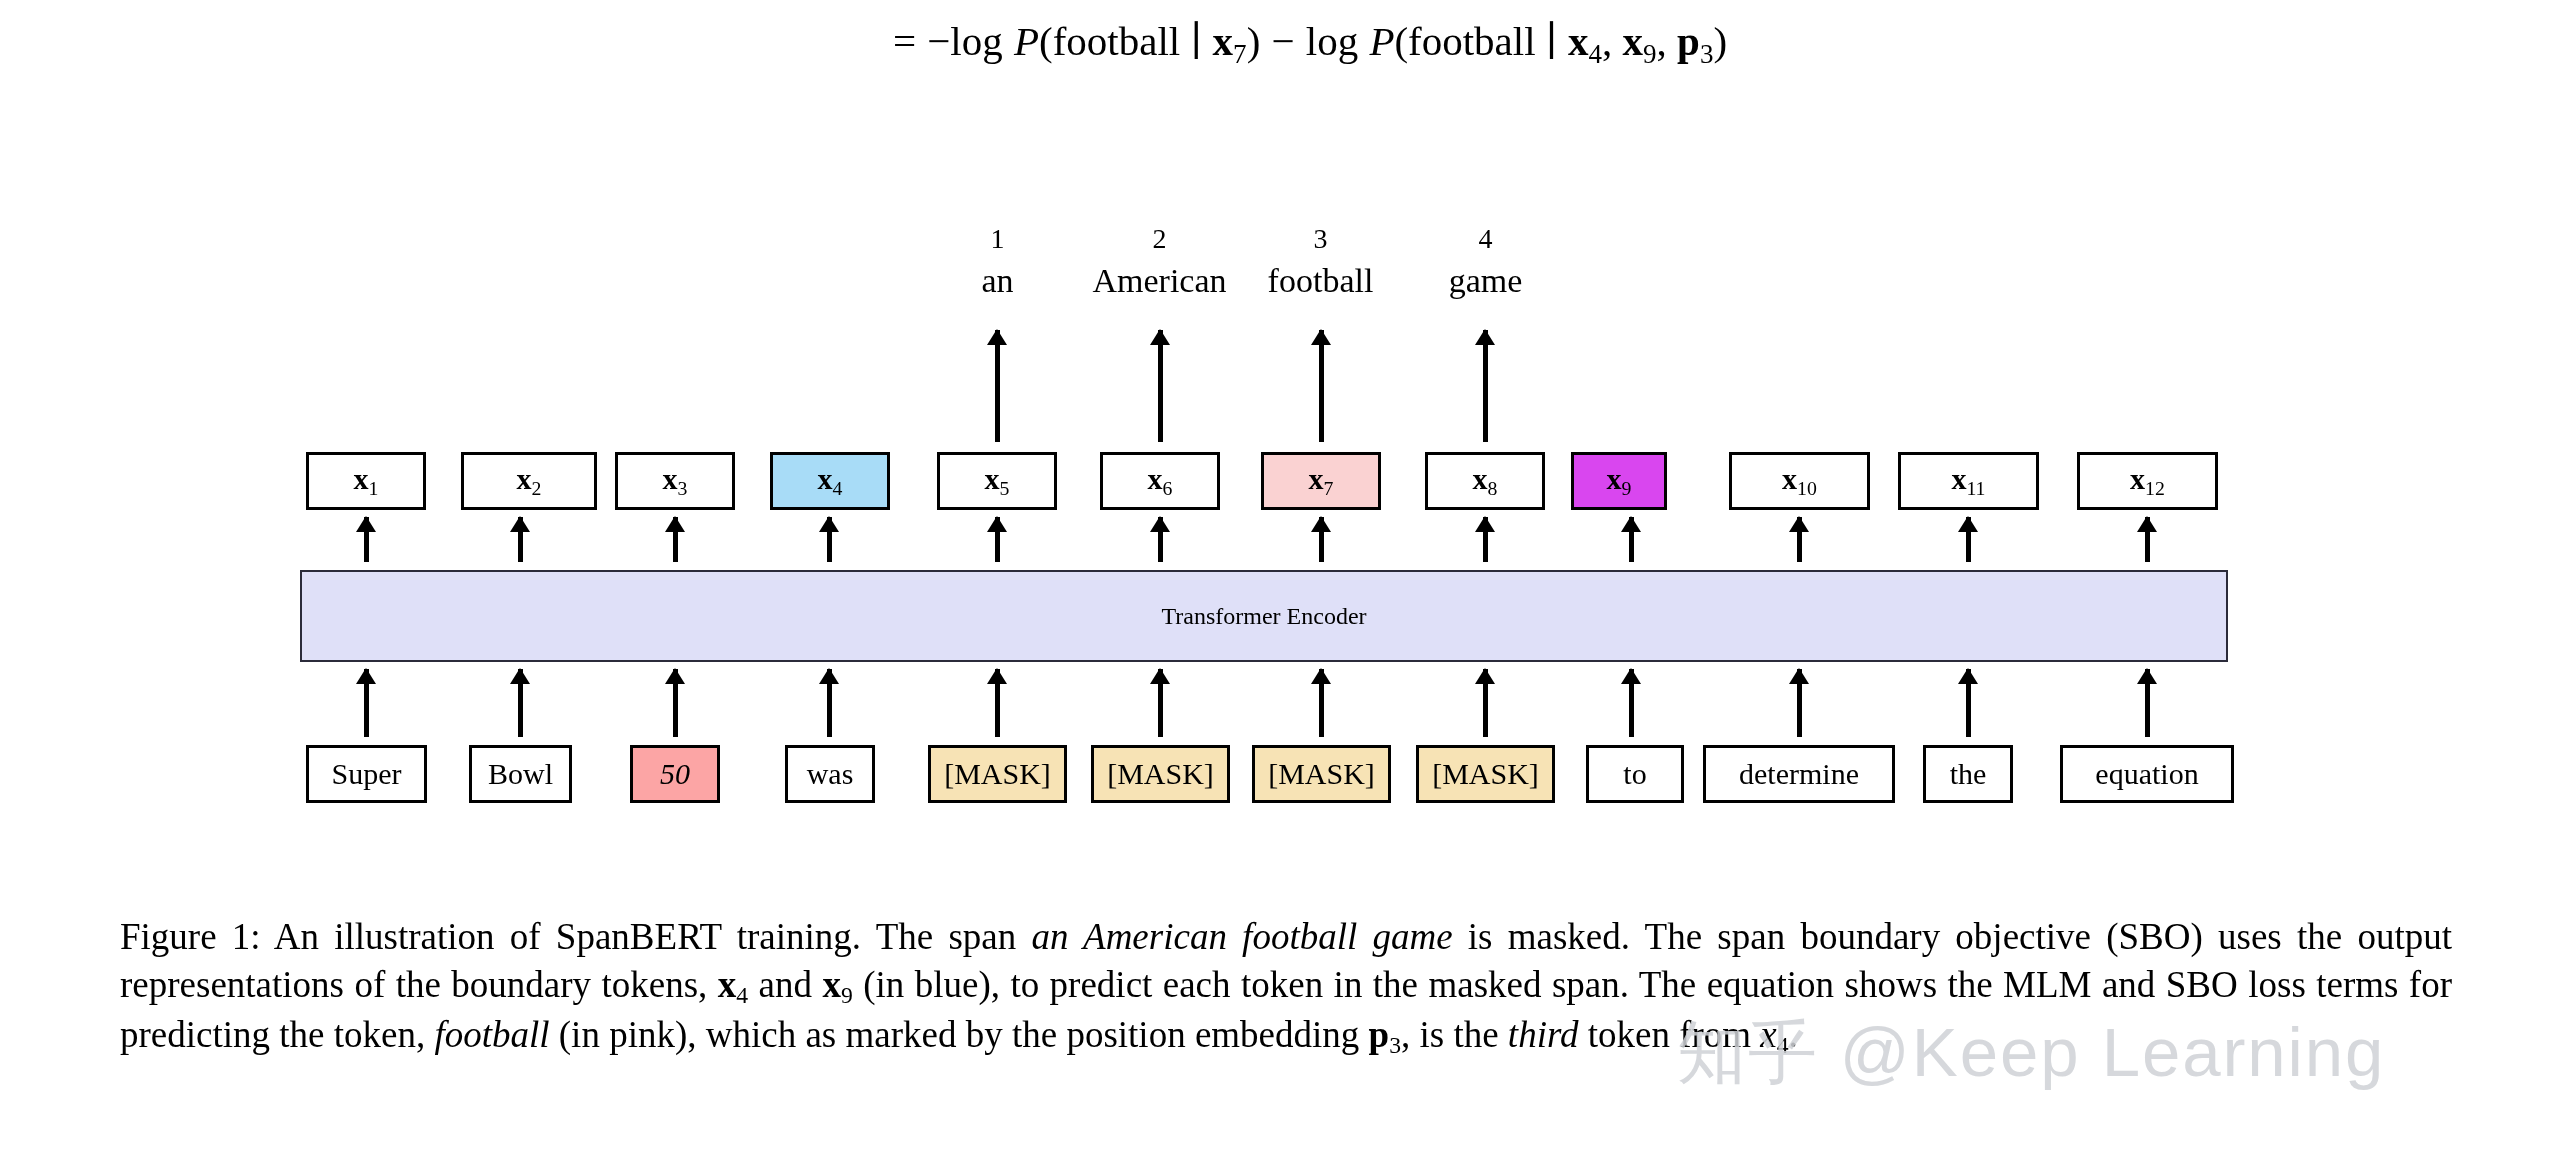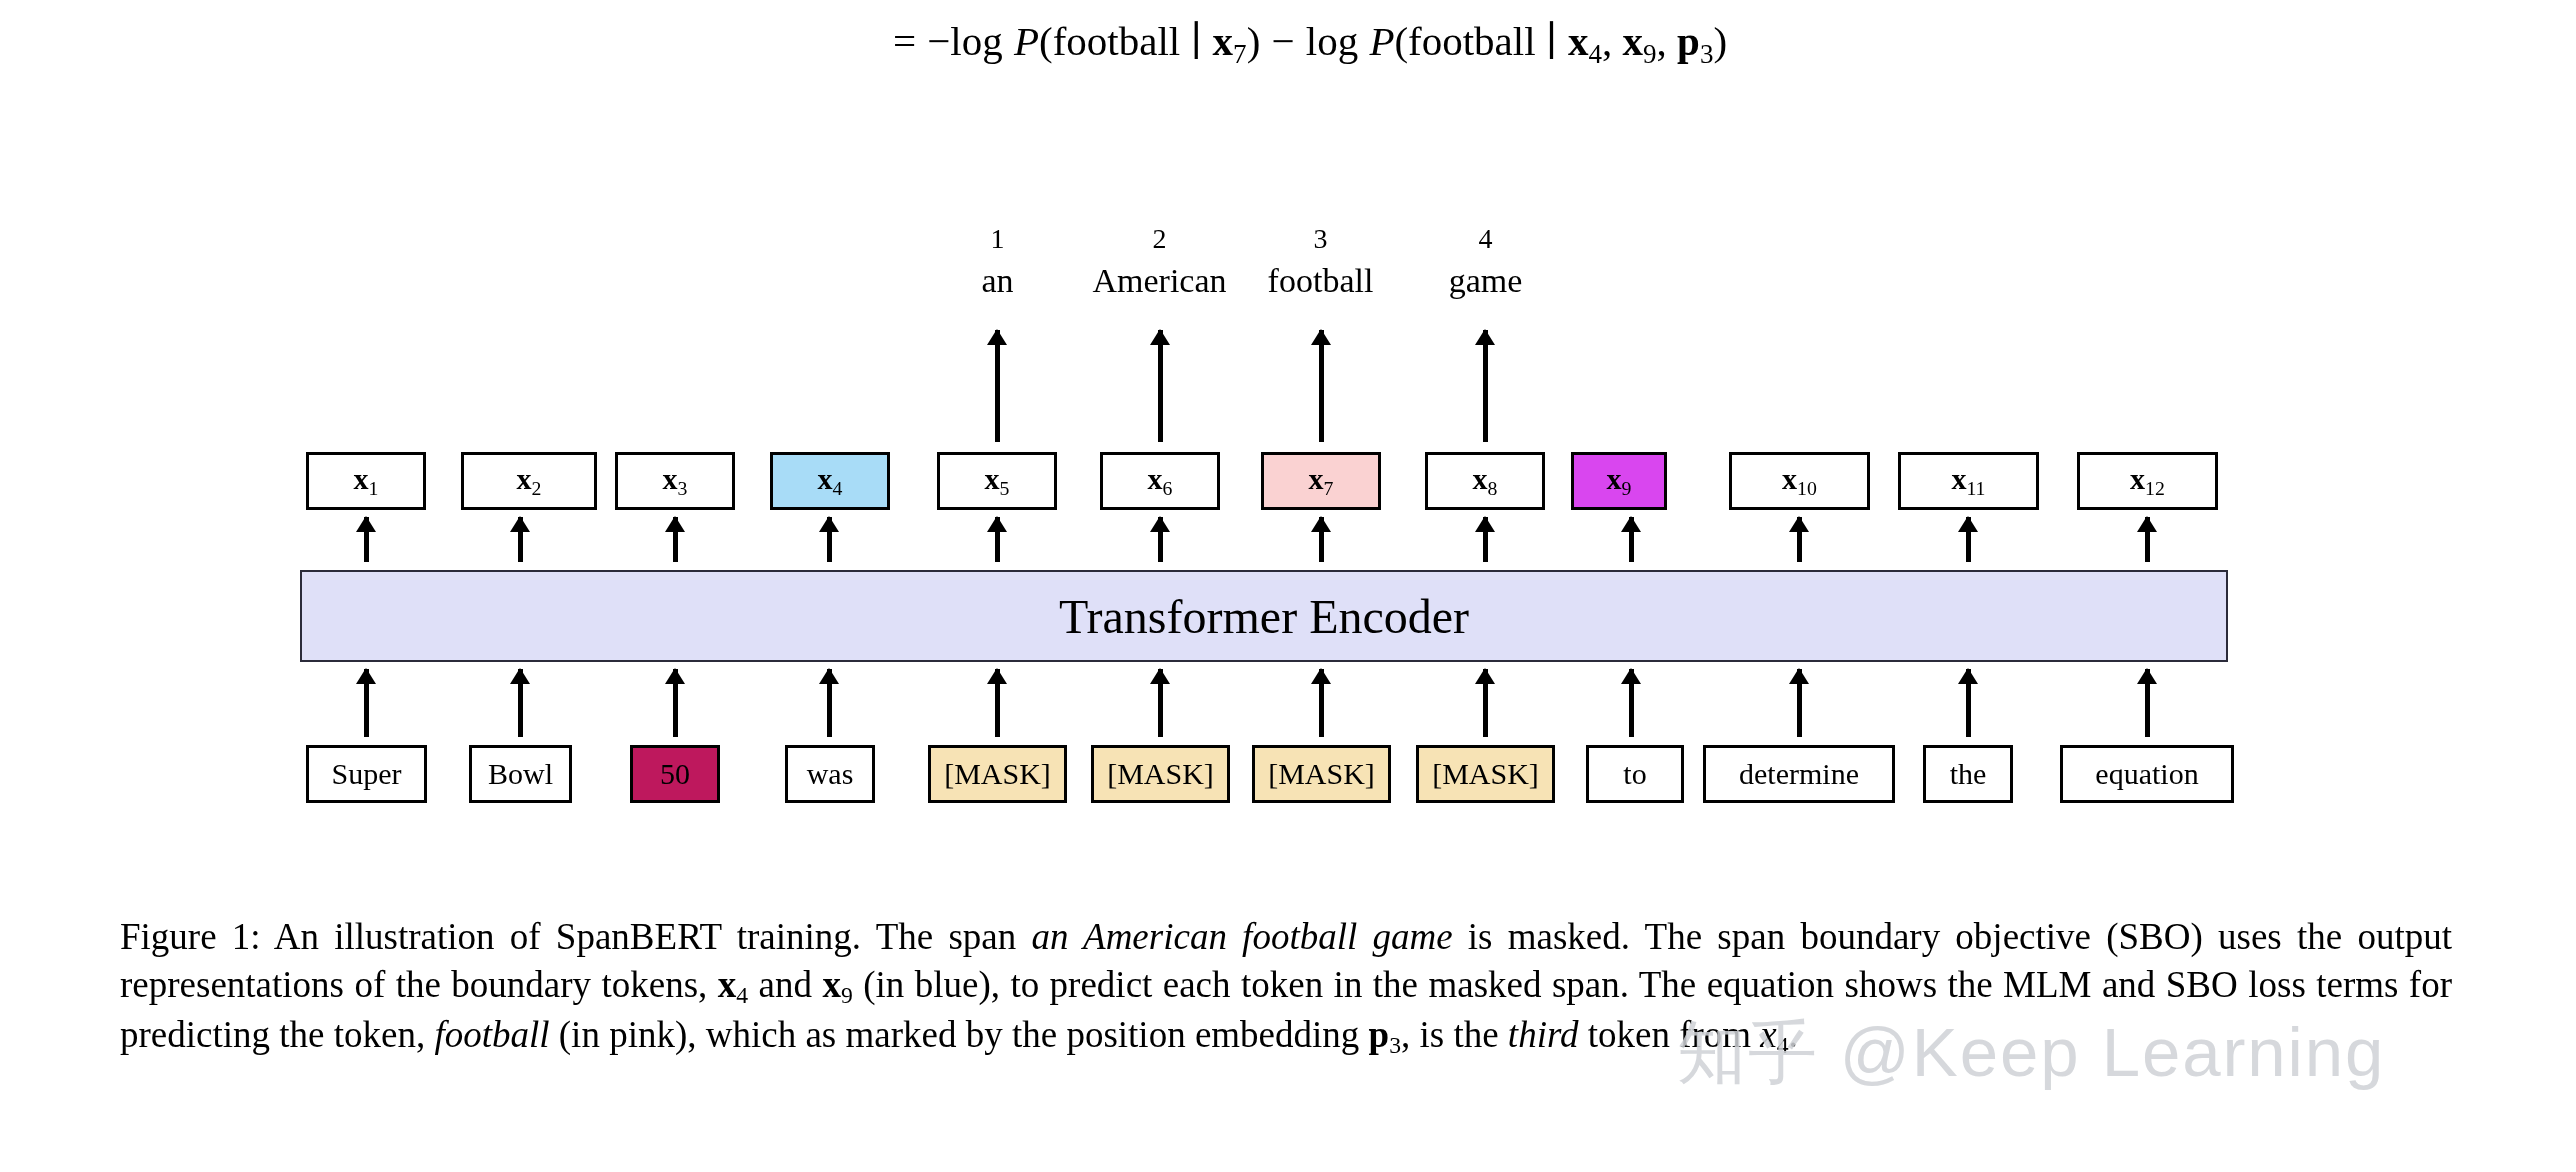--- a/index.html
+++ b/index.html
@@ -99,21 +99,21 @@
     left: 300px;
     top: 345px;
     width: 1928px;
     height: 92px;
     box-sizing: border-box;
     border: 2.8px solid #2b2b3a;
     background: #dfe0f8;
     display: flex;
     align-items: center;
     justify-content: center;
-    font-size: 48px;
+    font-size: 24px;
   }
 
   
   .caption {
     position: absolute;
     left: 120px;
     top: 913px;
     width: 2332px;
     font-size: 37px;
     line-height: 1.30;
@@ -245,21 +245,21 @@
       <div class="arrow" style="left: 1966px; top: 444px; height: 68px;"></div>
       <div class="arrow" style="left: 2145px; top: 444px; height: 68px;"></div>
     </div>
   <div id="in-boxes">
       <div class="box" style="left: 306px; top: 520px; width: 121px; height: 58px; background: rgb(255, 255, 255);">
         <span class="lbl">Super</span>
       </div>
       <div class="box" style="left: 469px; top: 520px; width: 103px; height: 58px; background: rgb(255, 255, 255);">
         <span class="lbl">Bowl</span>
       </div>
-      <div class="box" style="left: 630px; top: 520px; width: 90px; height: 58px; background: #be185d;">
+      <div class="box" style="left: 630px; top: 520px; width: 90px; height: 58px; background: #fca5a5; font-style: italic;">
         <span class="lbl">50</span>
       </div>
       <div class="box" style="left: 785px; top: 520px; width: 90px; height: 58px; background: rgb(255, 255, 255);">
         <span class="lbl">was</span>
       </div>
       <div class="box" style="left: 928px; top: 520px; width: 139px; height: 58px; background: rgb(247, 227, 181);">
         <span class="lbl">[MASK]</span>
       </div>
       <div class="box" style="left: 1091px; top: 520px; width: 139px; height: 58px; background: rgb(247, 227, 181);">
         <span class="lbl">[MASK]</span>

